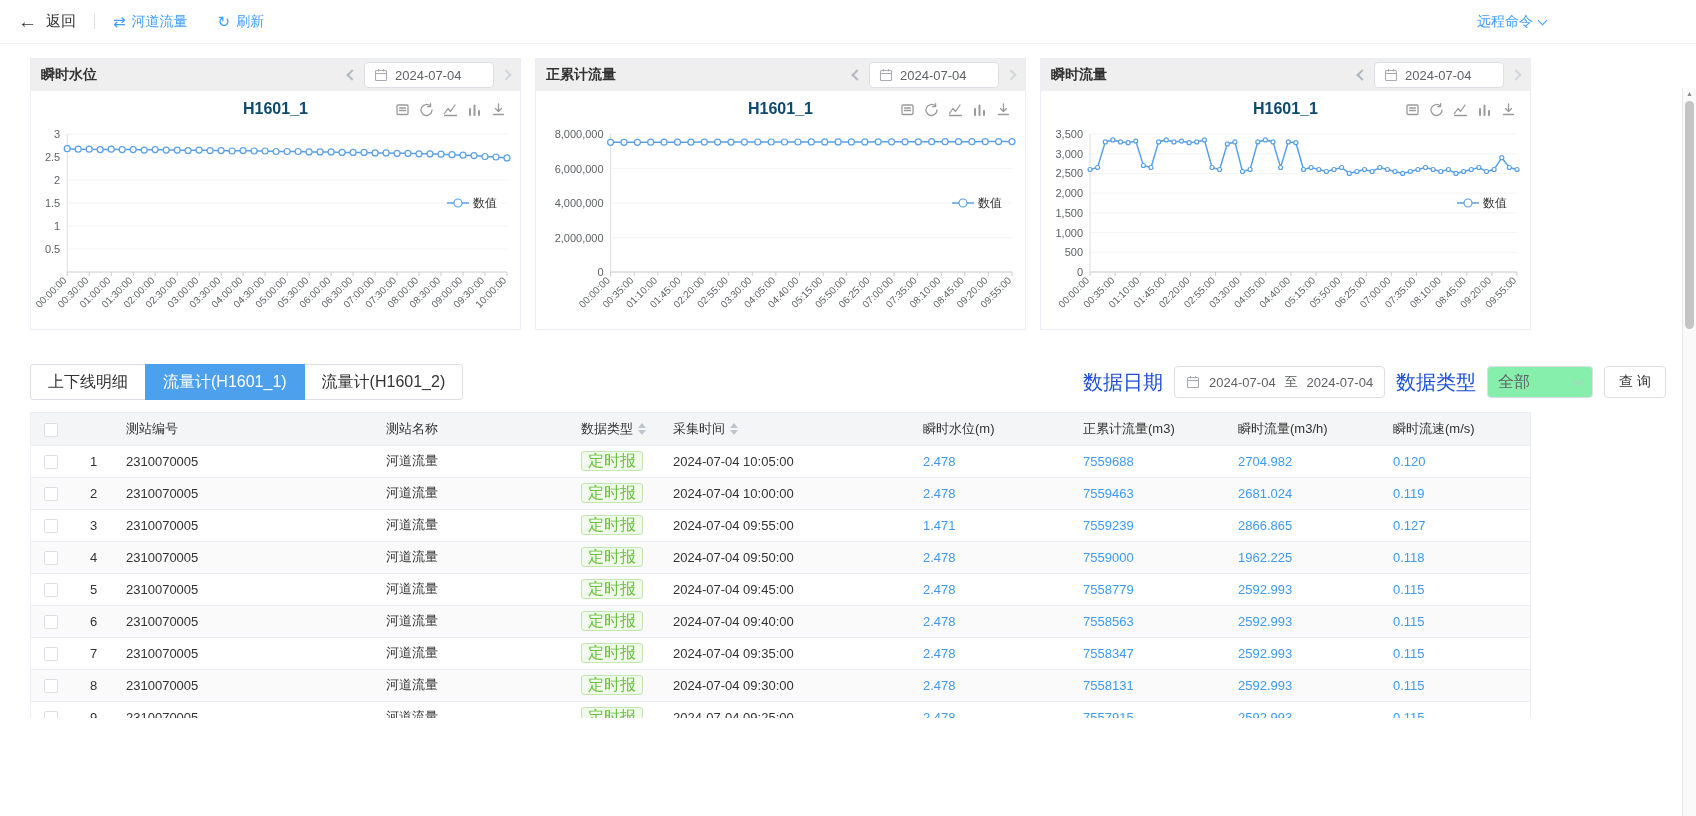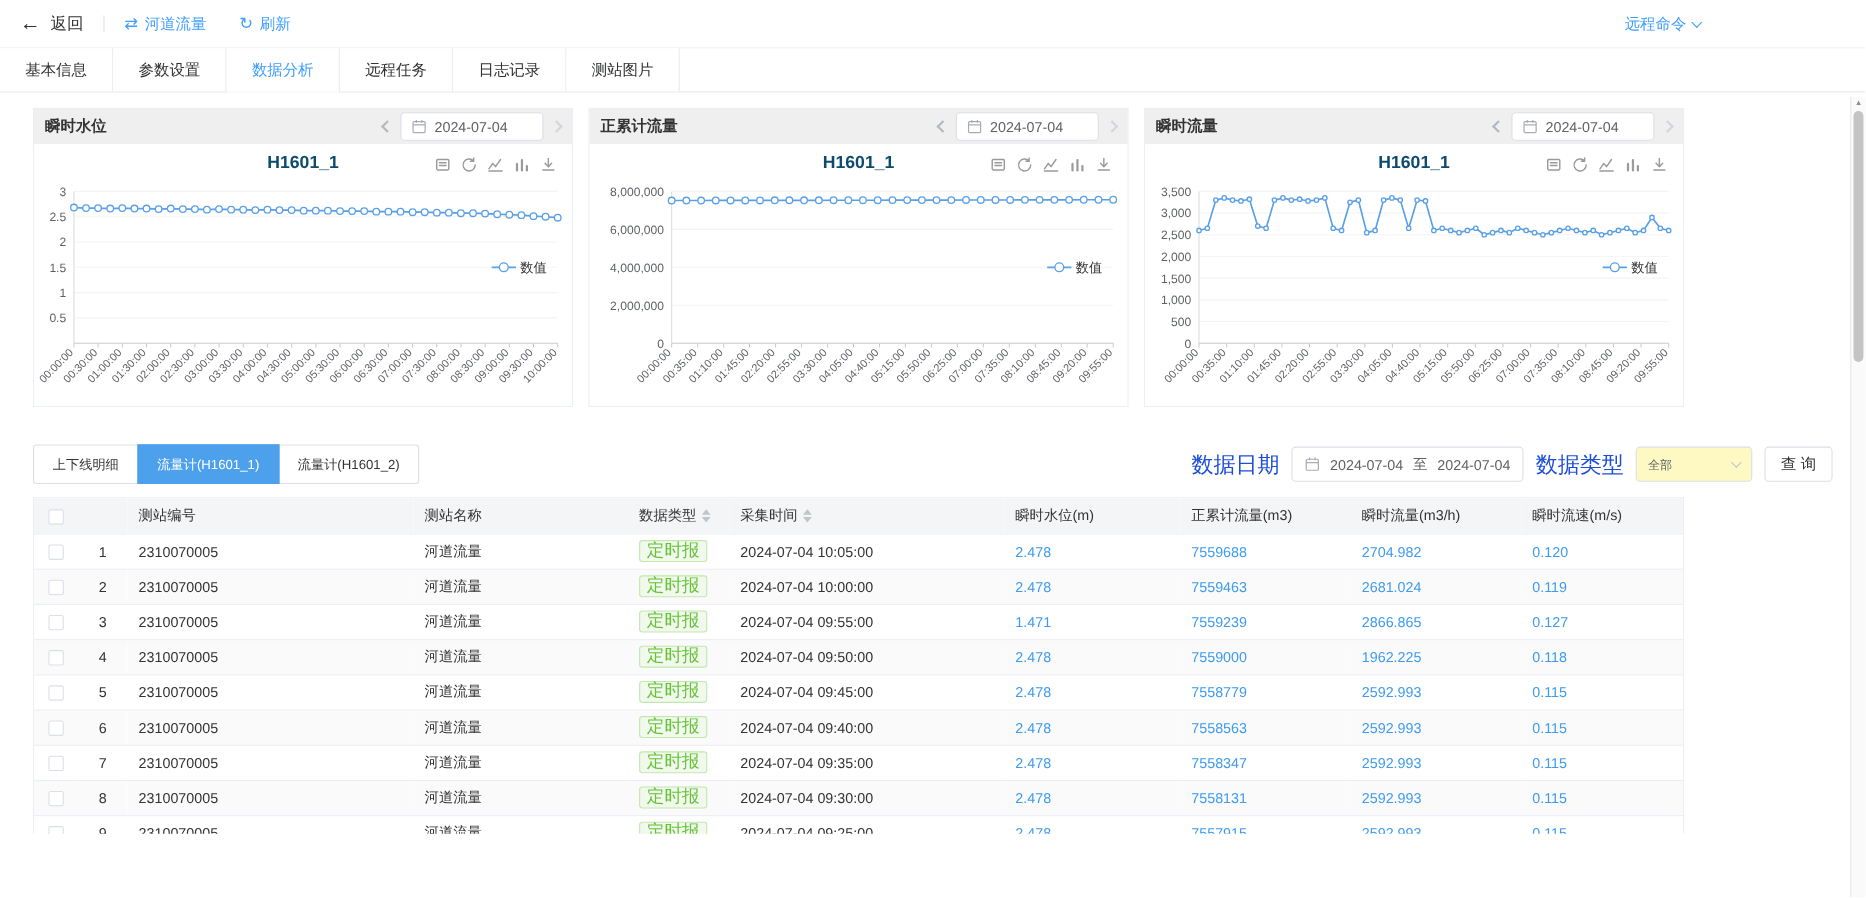--- a/index.html
+++ b/index.html
@@ -34,28 +34,28 @@
   .date-box{height:26px;background:#fff;border:1px solid #DCDFE6;border-radius:4px;display:flex;align-items:center;padding:0 9px;gap:7px;width:130px;font-size:13px;color:#606266;cursor:pointer}
   .panel-body{position:relative;height:238px;padding-top:5px}
   .chart-title{text-align:center;font-size:16px;font-weight:bold;color:#0c4a6e;height:26px;line-height:26px}
   .toolbox{position:absolute;top:11px;right:14px;display:flex;gap:9px}
   .toolbox .tool{cursor:pointer;display:inline-flex}
   .panel-body svg.chart{display:block;margin:0 auto}
 
   
   .controls{display:flex;align-items:center;margin:34px 30px 0 30px;height:36px}
   .seg-tabs{display:flex}
-  .seg-tab{height:36px;line-height:34px;padding:0 17px;border:1px solid #DCDFE6;background:#fff;font-size:12px;color:#333;cursor:pointer;margin-right:-1px;white-space:nowrap}
+  .seg-tab{height:36px;line-height:34px;padding:0 17px;border:1px solid #DCDFE6;background:#fff;font-size:16px;color:#333;cursor:pointer;margin-right:-1px;white-space:nowrap}
   .seg-tab:first-child{border-radius:3px 0 0 3px}
   .seg-tab:last-child{border-radius:0 3px 3px 0;margin-right:0}
   .seg-tab.active{background:var(--active-tab-bg);border-color:var(--active-tab-bg);color:#fff;position:relative;z-index:1}
   .filters{margin-left:auto;display:flex;align-items:center;gap:11px}
   .filter-label{font-size:20px;color:#1d4ed8;white-space:nowrap}
   .date-range{height:32px;border:1px solid #DCDFE6;border-radius:4px;display:flex;align-items:center;padding:0 11px;gap:9px;font-size:13px;color:#606266;background:#fff;cursor:pointer}
-  .select-box{height:32px;width:106px;border:1px solid #DCDFE6;border-radius:4px;display:flex;align-items:center;justify-content:space-between;padding:0 10px;font-size:11px;color:#606266;background:#fef9c3;cursor:pointer}
+  .select-box{height:32px;width:106px;border:1px solid #DCDFE6;border-radius:4px;display:flex;align-items:center;justify-content:space-between;padding:0 10px;font-size:16px;color:#606266;background:#86efac;cursor:pointer}
   .select-box .chev-sm{width:7px;height:7px;border-right:1.5px solid #C0C4CC;border-bottom:1.5px solid #C0C4CC;transform:rotate(45deg);margin-top:-3px}
   .search-btn{height:32px;padding:0 14px;border:1px solid #DCDFE6;border-radius:4px;background:#fff;font-size:14px;color:#333;cursor:pointer;white-space:nowrap}
 
   
   .table-wrap{margin:12px 30px 0 30px;height:306px;overflow:hidden;border:1px solid #EBEEF5;border-bottom:none;width:1501px}
   table{border-collapse:collapse;table-layout:fixed;width:1499px}
   th,td{border-bottom:1px solid #EBEEF5;height:32px;font-size:13px;padding:0 10px;text-align:left;overflow:hidden;white-space:nowrap;vertical-align:middle}
   thead th{background:#F4F5F7;color:#333;font-weight:normal}
   tr.striped td{background:#FAFAFA}
   td{background:#fff}
@@ -90,28 +90,20 @@
     <span class="topbar-link">
       <span class="glyph">↻</span>
       <span>刷新</span>
     </span>
     <span class="remote-cmd">
       <span>远程命令</span>
       <span class="chev-down"></span>
     </span>
   </header>
 
-  <nav class="tabbar">
-    <div class="tab">基本信息</div>
-    <div class="tab">参数设置</div>
-    <div class="tab active">数据分析</div>
-    <div class="tab">远程任务</div>
-    <div class="tab">日志记录</div>
-    <div class="tab">测站图片</div>
-  </nav>
 
   <section class="charts">
 
     <div class="panel">
       <div class="panel-header">
         <span class="panel-title">瞬时水位</span>
         <span class="date-nav">
           <span class="chev left"></span>
           <span class="date-box">
             <svg width="14" height="14" viewBox="0 0 14 14">

